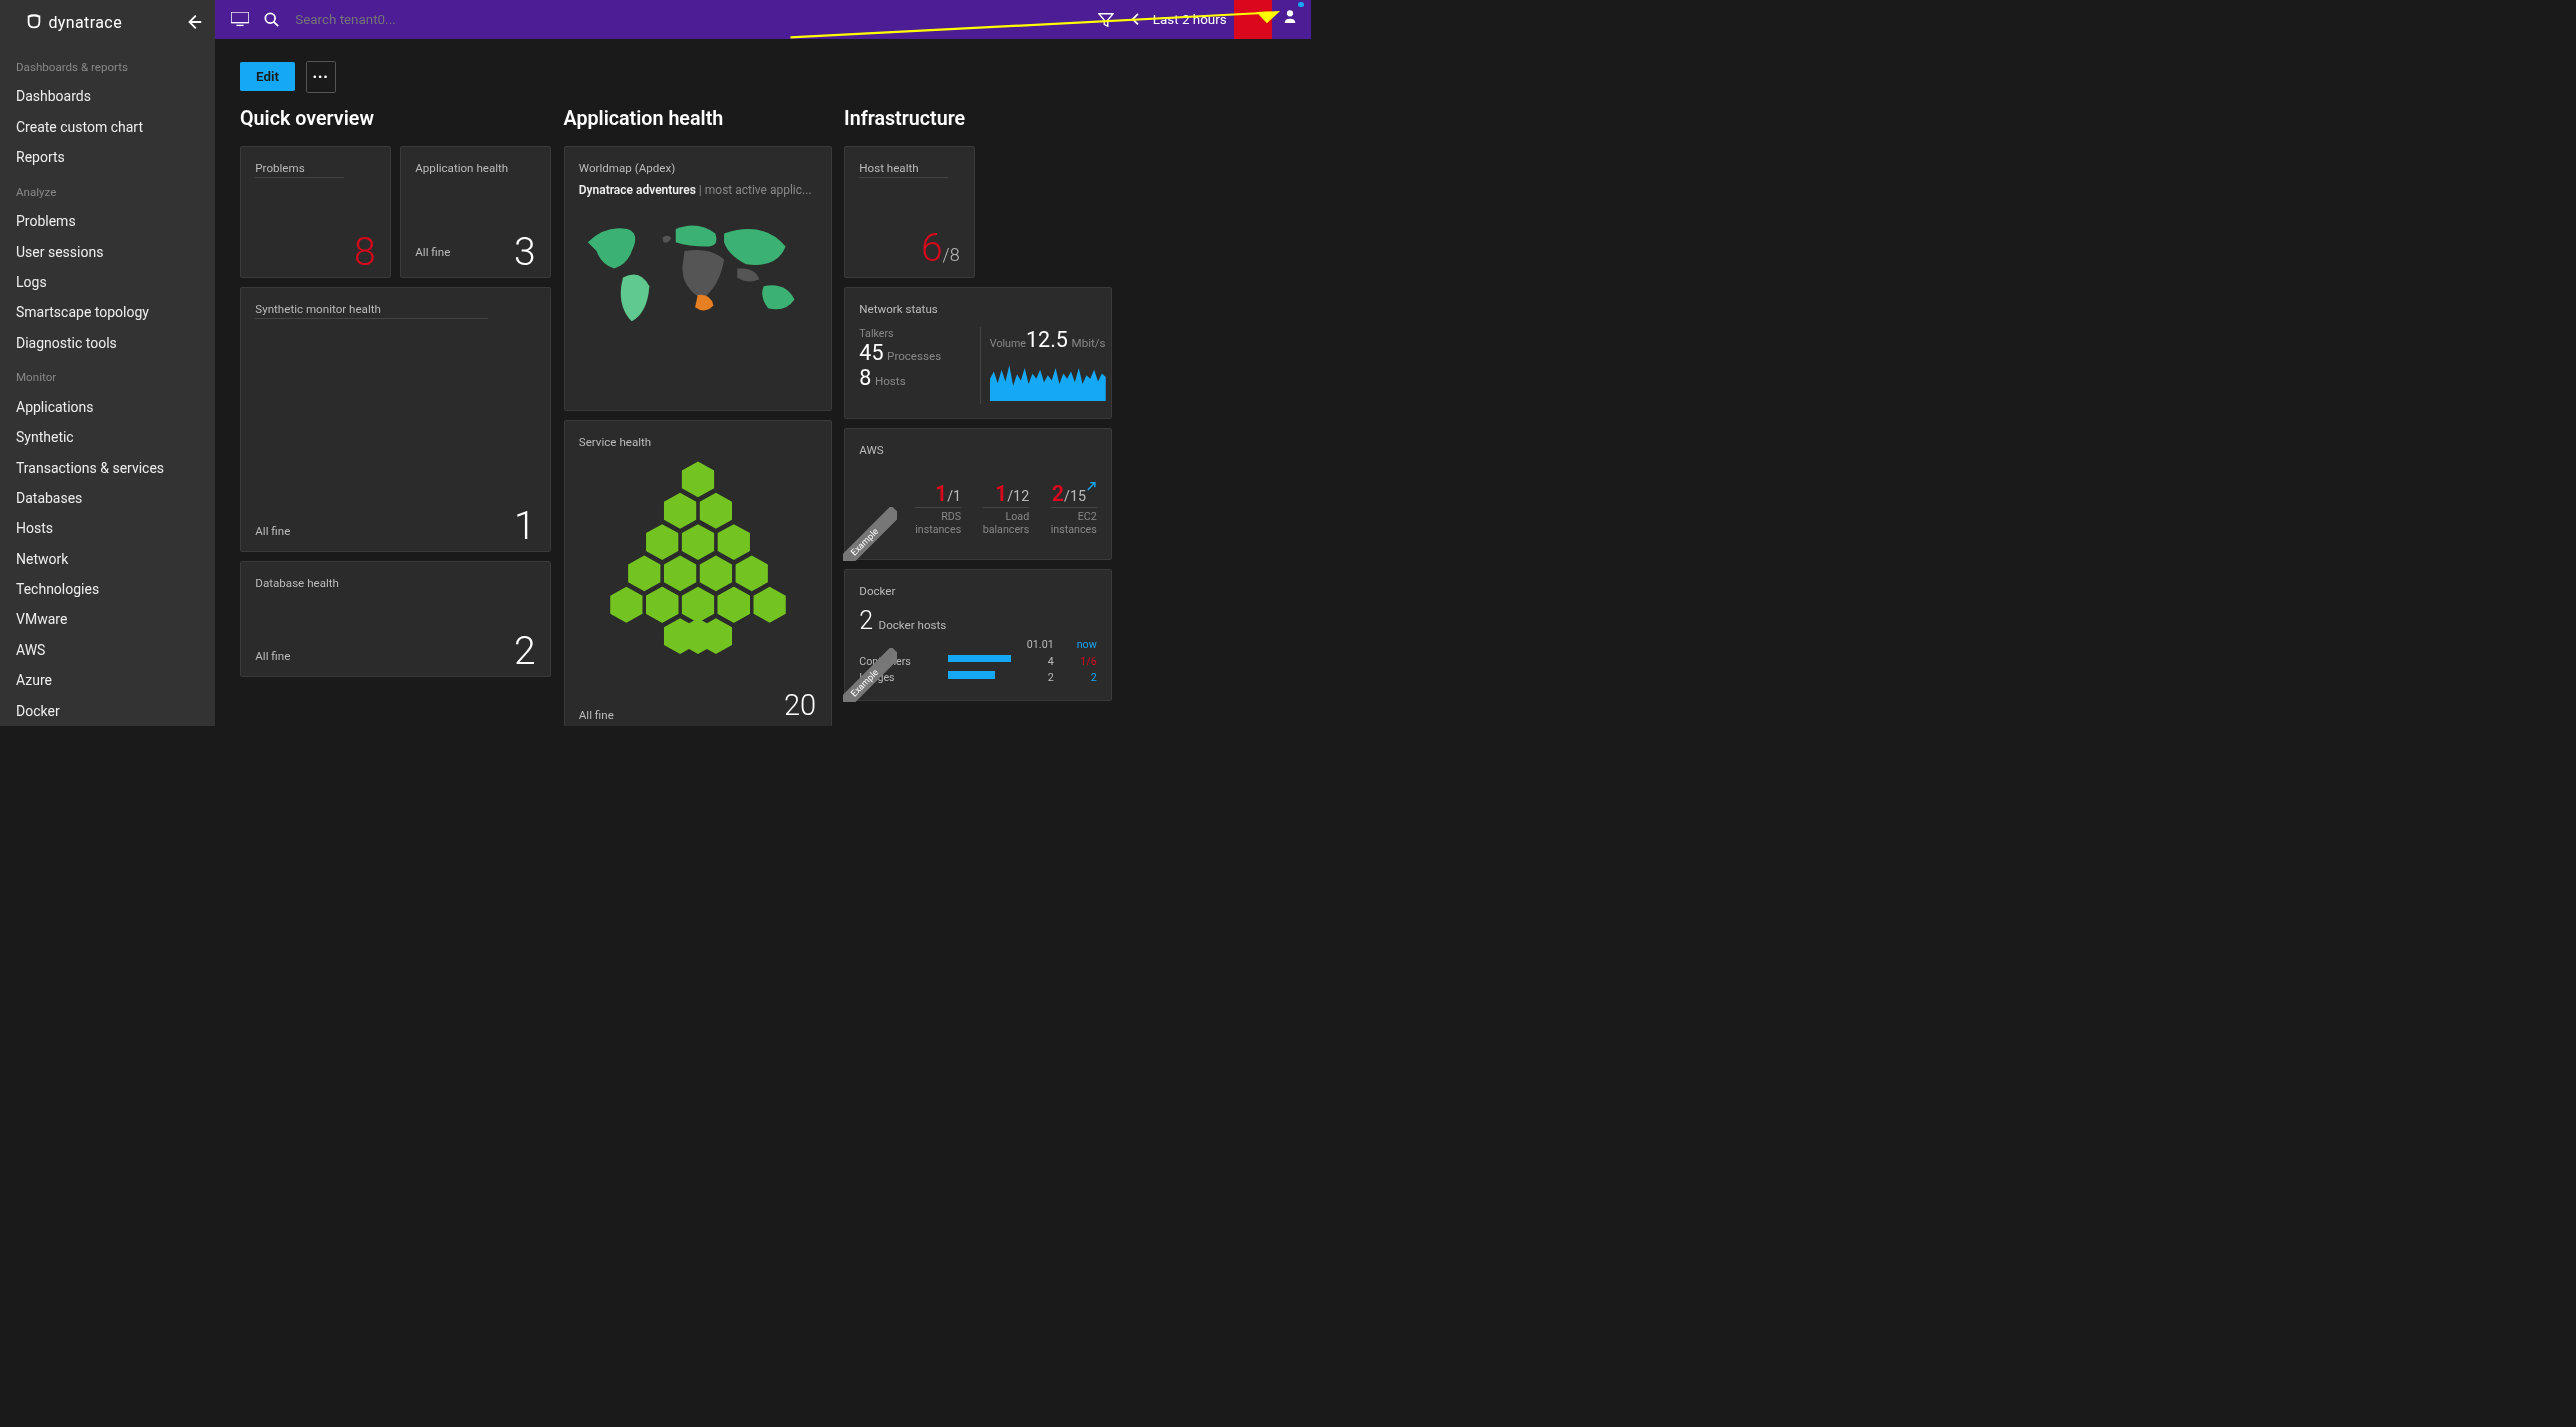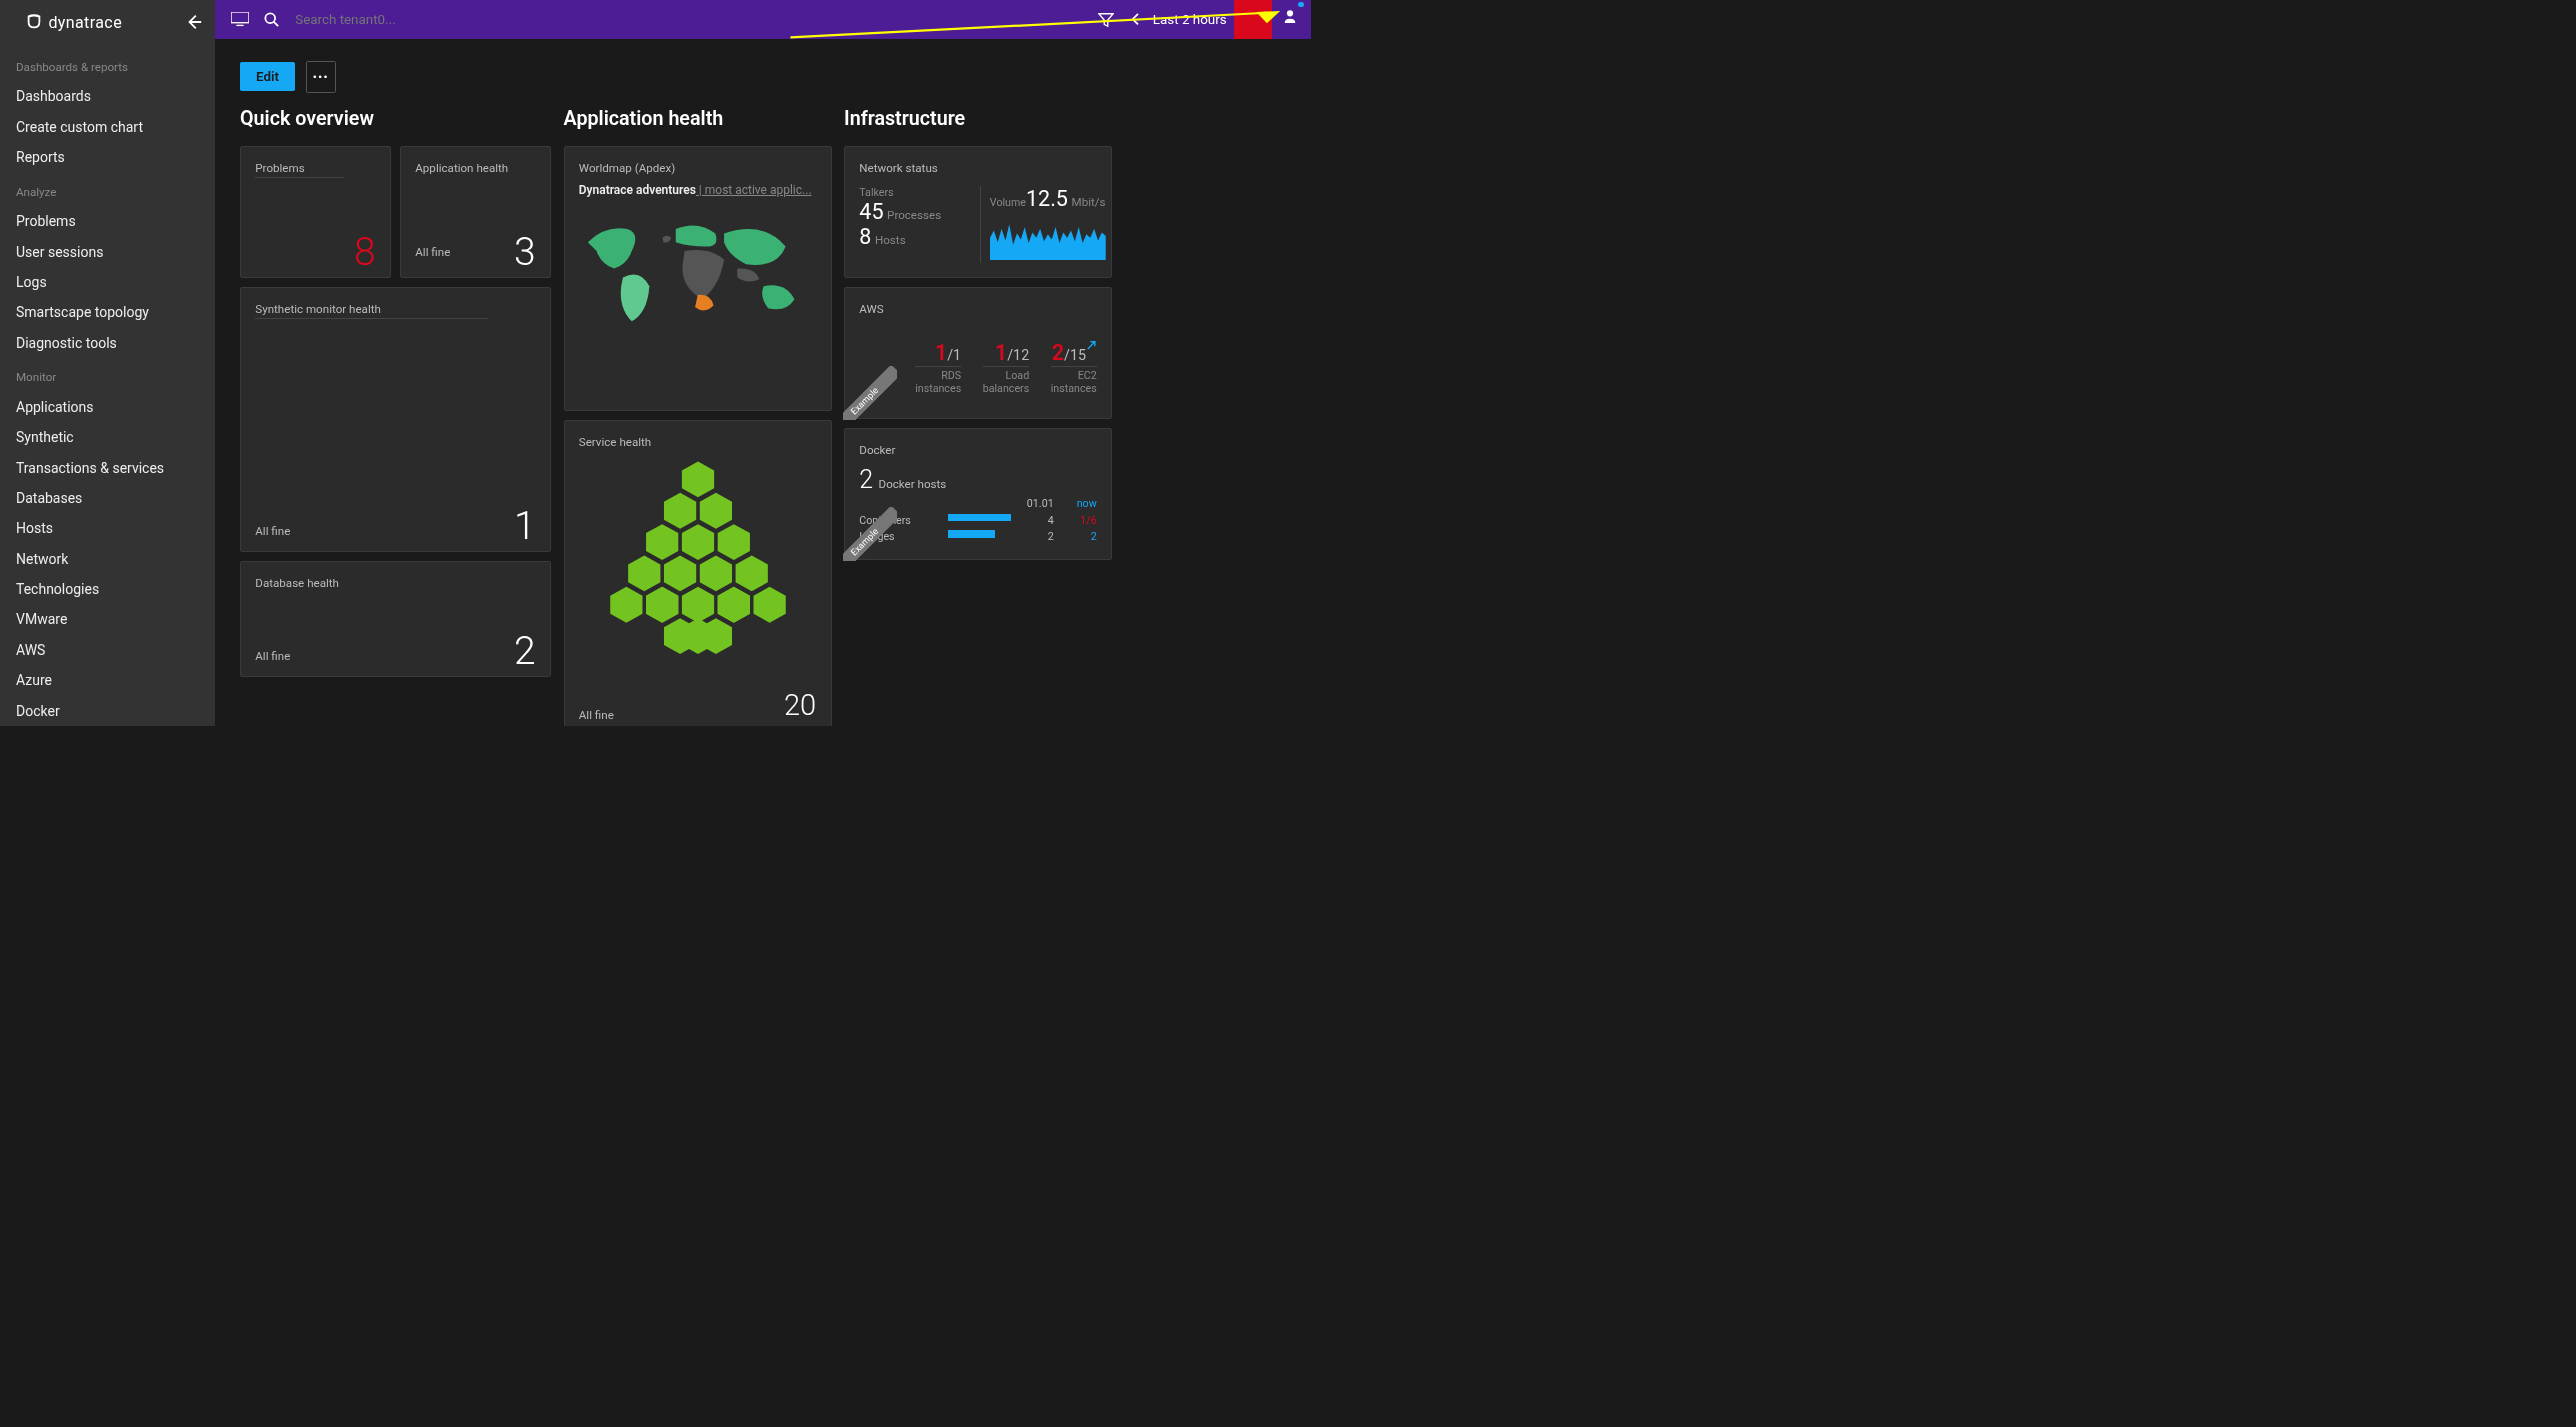--- a/index.html
+++ b/index.html
@@ -29,21 +29,21 @@
 .btn-edit { background:#14a8f5; color:#1a1a1a; border:none; padding:7.2px 16px; font-size:13.4px; font-weight:600; border-radius:1.8px; cursor:pointer; }
 .btn-more { width:30px; height:32px; border:0.9px solid #555; background:transparent; margin-left:10.7px; cursor:pointer; display:flex; align-items:center; justify-content:center; color:#fff; border-radius:1.8px; }
 
 .columns { display:flex; gap:12.5px; }
 .col { display:flex; flex-direction:column; gap:9px; }
 .col-title { font-size:19.7px; font-weight:600; margin-bottom:7.2px; }
 
 .tile { background:#2b2b2b; border:0.9px solid #3a3a3a; border-radius:1.8px; padding:12.5px 14.3px; position:relative; }
 .tile-title { font-size:11.6px; color:#bbb; border-bottom:0.9px solid #444; padding-bottom:1.8px; margin-bottom:5.4px; display:inline-block; min-width:89px; }
 .tile-sub { font-size:12px; color:#eee; font-weight:600; }
-.tile-sub .muted { color:#888; font-weight:400;text-decoration:underline; }
+.tile-sub .muted { color:#888; font-weight:400; }
 .row-small { display:flex; gap:9px; }
 .row-small>.tile { flex:1; }
 .big-num { font-size:39px; font-weight:300; position:absolute; right:14.3px; bottom:5.4px; line-height:1; }
 .big-num.red { color:#d9081c; }
 .big-num.white { color:#fff; }
 .tile-footer { font-size:11.6px; color:#bbb; position:absolute; left:14.3px; bottom:12.5px; }
 .denom { font-size:18px; color:#bbb; }
 
 .t-problems { height:132px; }
 .t-apphealth-small { height:132px; }
@@ -270,20 +270,26 @@
         </svg>
         <div class="srv-footer">
           <span class="allfine">All fine</span>
           <span class="count">20</span>
         </div>
       </div>
     </div>
 
     <div class="col" style="width:268px">
       <div class="col-title">Infrastructure</div>
+      <div class="tile t-hosthealth" style="width:131px">
+        <div class="tile-title">Host health</div>
+        <div class="big-num" style="right:14.3px;bottom:9px">
+          <span style="color:#d9081c">6</span><span class="denom">/8</span>
+        </div>
+      </div>
       <div class="tile t-network">
         <div class="tile-title" style="border:none">Network status</div>
         <div class="net-row">
           <div class="net-col1">
             <div class="net-lbl">Talkers</div>
             <div><span class="net-big">45</span><span class="net-small">Processes</span></div>
             <div><span class="net-big">8</span><span class="net-small">Hosts</span></div>
           </div>
           <div class="net-col2" style="border-left:0.9px solid #444;padding-left:9px">
             <div style="display:flex;justify-content:space-between;align-items:baseline">

